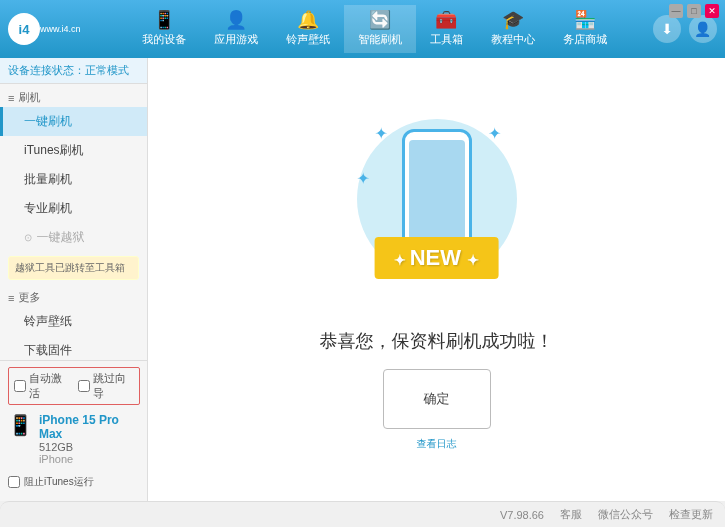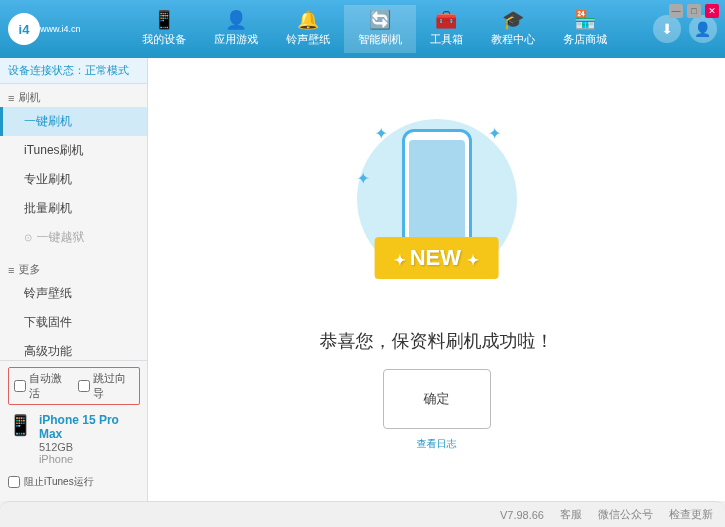--- a/index.html
+++ b/index.html
@@ -388,31 +388,34 @@
         <span>刷机</span>
       </div>
 
       <div class="sidebar-item active">
         <span>一键刷机</span>
       </div>
       <div class="sidebar-item">
         <span>iTunes刷机</span>
       </div>
       <div class="sidebar-item">
+        <span>批量刷机</span>
+      </div>
+      <div class="sidebar-item">
         <span>专业刷机</span>
-      </div>
-      <div class="sidebar-item">
-        <span>批量刷机</span>
       </div>
 
       <div class="sidebar-item disabled">
         <span style="font-size:10px; color:#bbb;">⊙</span>
         <span>一键越狱</span>
       </div>
 
+      <div class="notice-box">
+        <span>越狱工具已跳转至工具箱</span>
+      </div>
 
       <div class="more-section">
         <div class="sidebar-section-label">
           <span>≡</span>
           <span>更多</span>
         </div>
         <div class="sidebar-item">
           <span>铃声壁纸</span>
         </div>
         <div class="sidebar-item">

